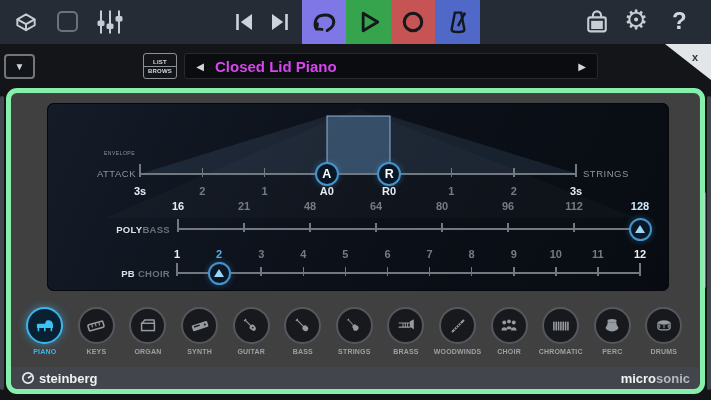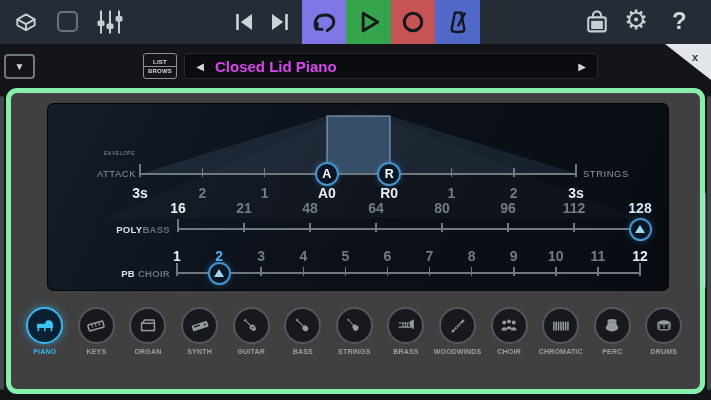--- a/index.html
+++ b/index.html
@@ -36,21 +36,21 @@
   .env-svg{position:absolute;left:0;top:0}
 
   .screen .lab{position:absolute;color:#8d949c;letter-spacing:.5px}
   .env-title{font-size:5px;color:#6c737b;width:80px;text-align:right}
   .side-lab{font-size:9.5px}
   .slider-label{position:absolute;width:84px;text-align:right;font-size:9.5px;color:#6b7178;font-weight:bold;letter-spacing:.3px}
   .slider-label b{color:#dfe3e8}
 
   .slider-line{position:absolute;height:1.5px;background:#717880}
   .tick-mark{position:absolute;width:1.5px;background:#717880}
-  .tick-label{position:absolute;font-size:14px;font-weight:bold;color:#747b84;text-align:center;width:30px;margin-left:-15px}
+  .tick-label{position:absolute;font-size:11px;font-weight:bold;color:#747b84;text-align:center;width:30px;margin-left:-15px}
   .tick-label.end{color:#e9edf1}
   .tick-label.sel{color:#4fb3ea}
   .tick-label.end.sel{color:#cfe8fa}
 
   .handle{position:absolute;border-radius:50%;background:#0a1726;border:2.5px solid #4593cc;box-sizing:border-box;display:flex;align-items:center;justify-content:center;box-shadow:0 0 6px rgba(70,150,210,.4);z-index:6;cursor:pointer}
   .env-handle{width:24px;height:24px;color:#fff;font-size:12.5px;font-weight:bold}
   .slider-handle{width:23px;height:23px}
   .tri-up{width:0;height:0;border-left:5.5px solid transparent;border-right:5.5px solid transparent;border-bottom:8px solid #9fd4f2}
 
   
@@ -403,15 +403,25 @@
               <ellipse cx="12" cy="8.2" rx="6.6" ry="2.4" fill="currentColor"></ellipse>
               <path d="M5.4 8.2v5.6c0 1.3 3 2.4 6.6 2.4s6.6-1.1 6.6-2.4V8.2" fill="none" stroke="currentColor" stroke-width="1.5"></path>
               <path d="M7.3 10.4v3.4M12 11v3.4M16.7 10.4v3.4" stroke="currentColor" stroke-width="1.1" fill="none"></path>
             </g>
           </svg>
         </div>
         <div class="cat-label">DRUMS</div>
       </div>
     </div>
 
+  <div class="panel-footer">
+    <div class="brand-left">
+      <svg width="14" height="14" viewBox="0 0 14 14">
+        <circle cx="7" cy="7" r="5.2" fill="none" stroke="#e9ebee" stroke-width="1.7"></circle>
+        <path d="M7 7L10.6 4.6" stroke="#e9ebee" stroke-width="1.7"></path>
+      </svg>
+      <span>steinberg</span>
+    </div>
+    <div class="brand-right"><b>micro</b><span>sonic</span></div>
+  </div>
 </div>
 
 <div class="scroll-thumb"></div>
 
 </body></html>

